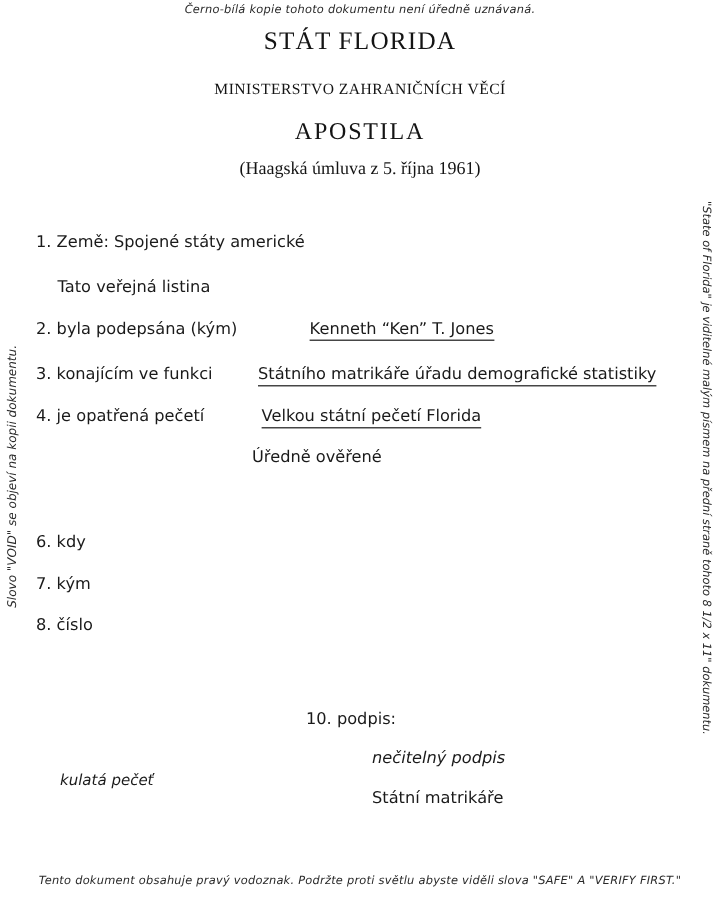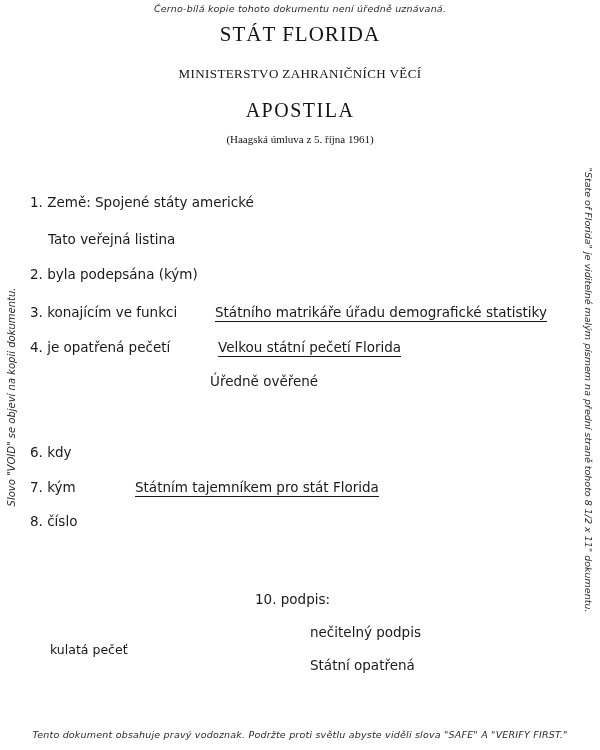--- a/index.html
+++ b/index.html
@@ -32,33 +32,33 @@
     color:#141414;
   }
   .apostille{
     font-family:"Liberation Serif","DejaVu Serif",serif;
     font-size:20px;
     letter-spacing:1.5px;
     color:#141414;
   }
   .convention{
     font-family:"Liberation Serif","DejaVu Serif",serif;
-    font-size:11px;
+    font-size:15px;
     color:#141414;
   }
   .row{position:absolute;left:0;width:100%;height:20px;font-size:13.5px;}
   .row .lbl{position:absolute;left:30px;top:0;}
   .row .lbl-indent{position:absolute;left:48px;top:0;}
   .row .val{
     position:absolute;top:0;
     border-bottom:1px solid #1a1a1a;
     padding-bottom:1px;
   }
   .sig{font-size:13.5px;}
-  .italic{}
+  .italic{font-style:italic;}
   .side-text{
     font-size:10px;
     font-style:italic;
     color:#2a2a2a;
     white-space:nowrap;
   }
   .side-left{
     left:11px;top:397px;
     transform:translate(-50%,-50%) rotate(-90deg);
     position:absolute;
@@ -88,20 +88,21 @@
   <div class="row" style="top:194px">
     <span class="lbl">1. Země: Spojené státy americké</span>
   </div>
 
   <div class="row" style="top:231px">
     <span class="lbl-indent">Tato veřejná listina</span>
   </div>
 
   <div class="row" style="top:266px">
     <span class="lbl">2. byla podepsána (kým)</span>
+    <span class="val" style="left:258px">Kenneth “Ken” T. Jones</span>
   </div>
 
   <div class="row" style="top:304px">
     <span class="lbl">3. konajícím ve funkci</span>
     <span class="val" style="left:215px">Státního matrikáře úřadu demografické statistiky</span>
   </div>
 
   <div class="row" style="top:339px">
     <span class="lbl">4. je opatřená pečetí</span>
     <span class="val" style="left:218px">Velkou státní pečetí Florida</span>
@@ -111,35 +112,34 @@
     <span class="lbl" style="left:210px">Úředně ověřené</span>
   </div>
 
 
   <div class="row" style="top:444px">
     <span class="lbl">6. kdy</span>
   </div>
 
   <div class="row" style="top:479px">
     <span class="lbl">7. kým</span>
-    <span class="val" style="left:135px">Státním tajemníkem pro stát Florida</span>
   </div>
 
   <div class="row" style="top:513px">
     <span class="lbl">8. číslo</span>
   </div>
 
 
   <div class="abs sig" style="left:255px;top:591px">10. podpis:</div>
 
   <div class="abs sig italic" style="left:310px;top:624px">nečitelný podpis</div>
 
   <div class="abs sig italic" style="left:50px;top:642px;font-size:12.5px">kulatá pečeť</div>
 
-  <div class="abs sig" style="left:310px;top:657px">Státní opatřená</div>
+  <div class="abs sig" style="left:310px;top:657px">Státní matrikáře</div>
 
   <div class="side-text side-left">Slovo "VOID" se objeví na kopii dokumentu.</div>
 
   <div class="side-text side-right">"State of Florida" je viditelné malým písmem na přední straně tohoto 8 1/2 x 11" dokumentu.</div>
 
   <div class="abs centered notice" style="top:729px">Tento dokument obsahuje pravý vodoznak. Podržte proti světlu abyste viděli slova "SAFE" A "VERIFY FIRST."</div>
 
 </div>
 
 </body></html>

